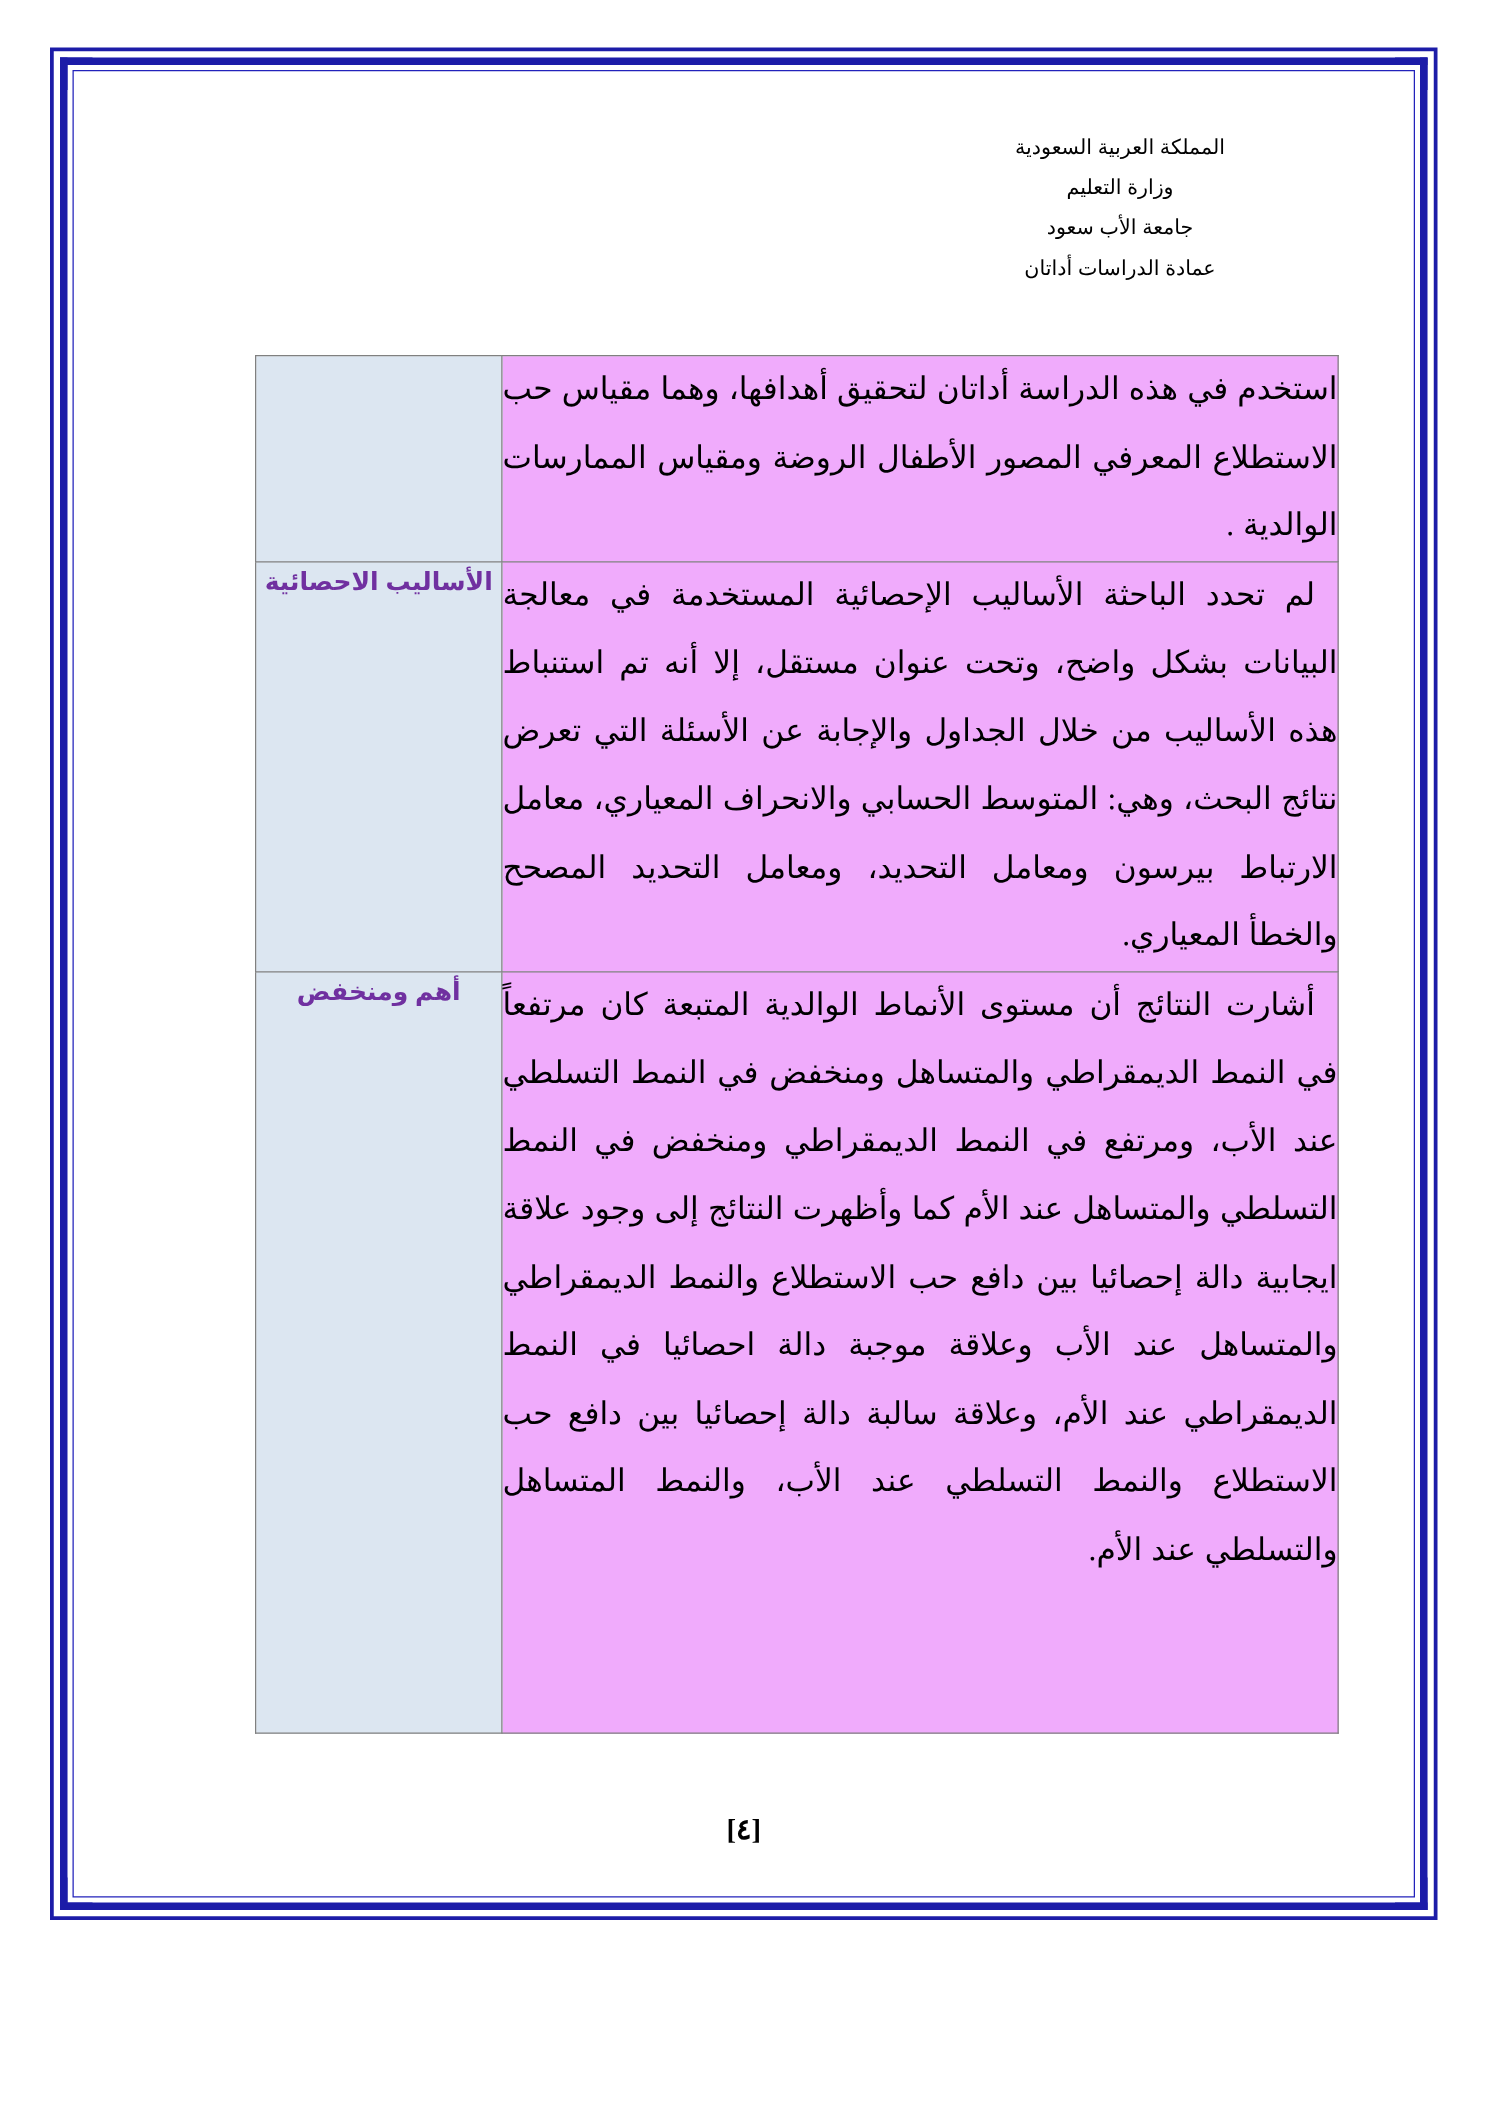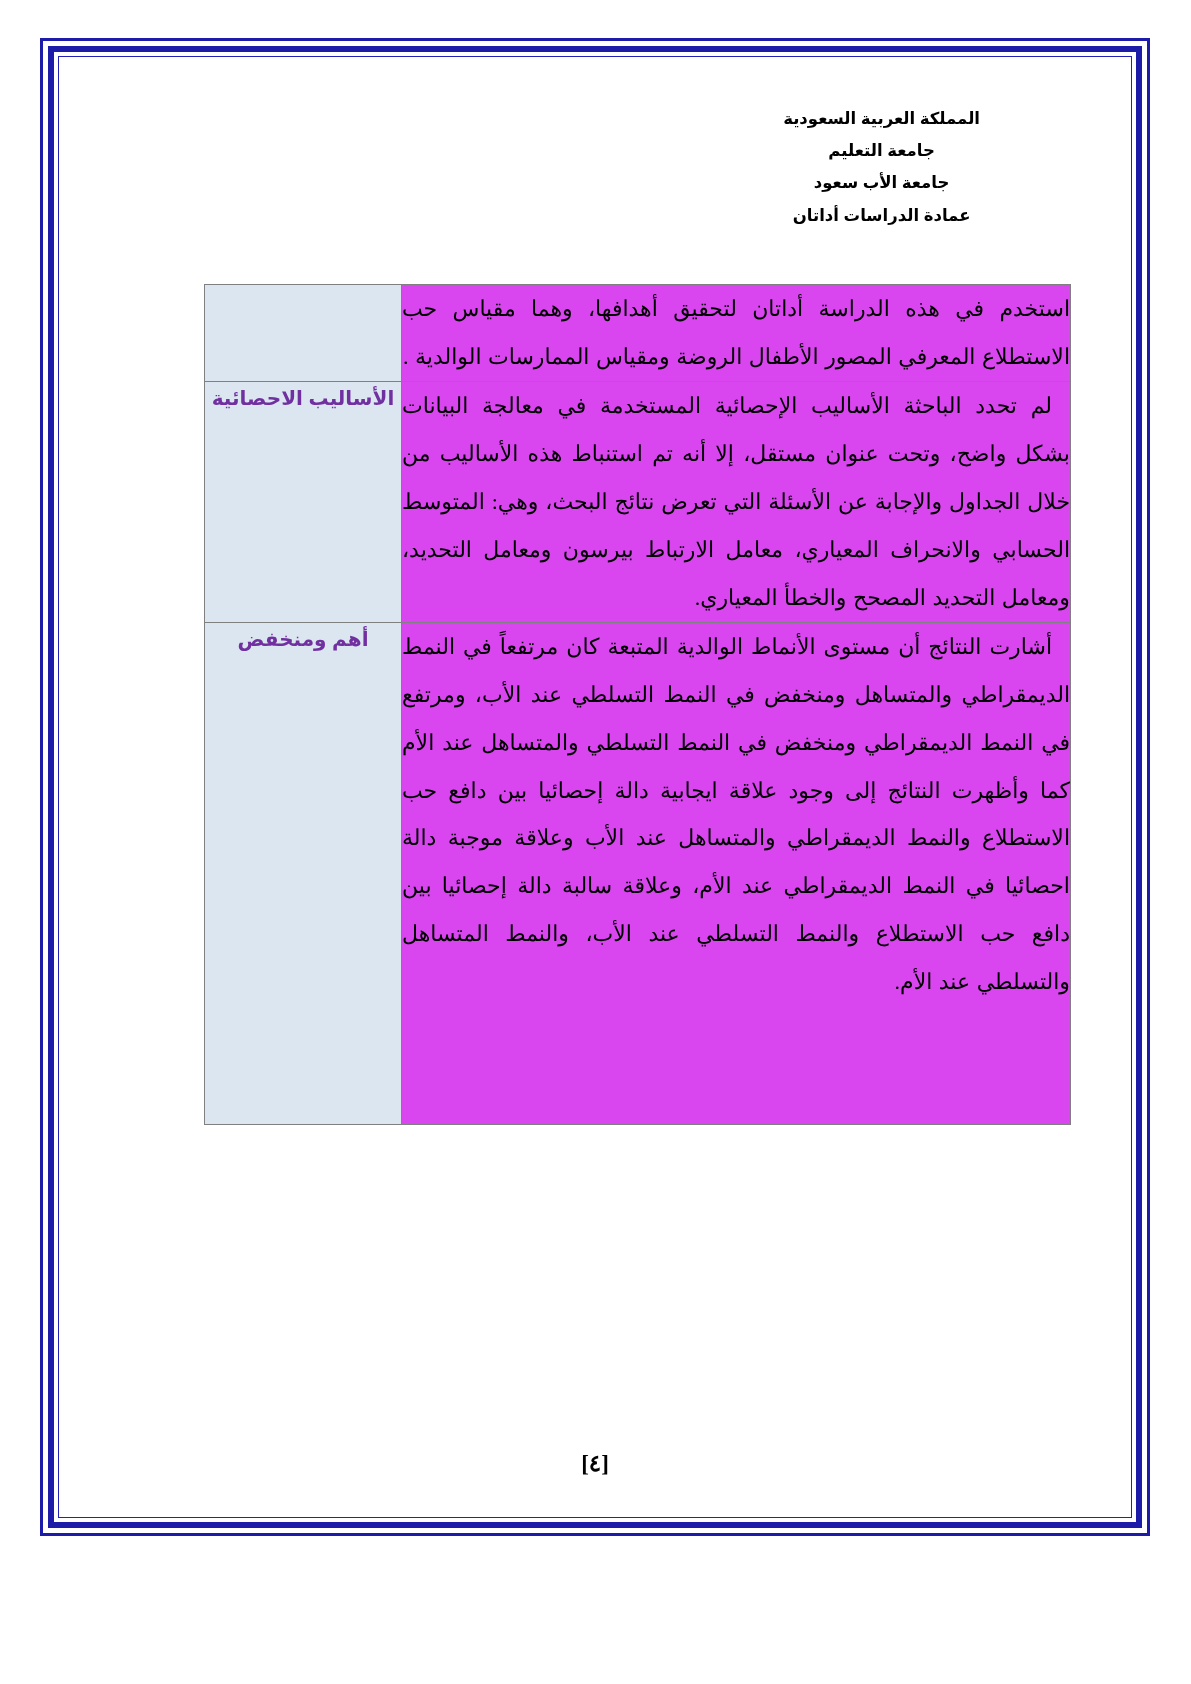--- a/index.html
+++ b/index.html
@@ -66,21 +66,21 @@
 
   
   .doc-header {
     position: absolute;
     right: 130px;
     top: 22px;
     text-align: center;
     line-height: 1.95;
     font-family: "Liberation Sans", "DejaVu Sans", sans-serif;
     font-size: 16.5px;
-    font-weight: 700;
+    font-weight: 400;
     color: #000000;
     letter-spacing: 0px;
   }
   .doc-header .hline { display: block; white-space: nowrap; }
 
   
   .info-table {
     position: absolute;
     right: 39px;
     top: 204px;
@@ -101,24 +101,24 @@
     color: #7030a0;
     font-family: "Liberation Sans", "DejaVu Sans", sans-serif;
     font-weight: 700;
     font-size: 20px;
     line-height: 1.6;
     padding: 6px 4px;
     margin-top: 48px;
   }
   .cell-label.empty { color: transparent; }
   .cell-body {
-    background: #d946ef;
+    background: #f0abfc;
     padding: 12px 14px 12px 16px;
     font-family: "Liberation Serif", "DejaVu Serif", serif;
-    font-size: 22px;
+    font-size: 25px;
     line-height: 2.18;
     text-align: justify;
     text-align-last: right;
     color: #000000;
     word-spacing: 1px;
   }
   .cell-body p {
     margin: 0;
     text-indent: 18px;
   }
@@ -146,21 +146,21 @@
 <div class="page-border-hairline"></div>
 <div class="corner tl"></div>
 <div class="corner tr"></div>
 <div class="corner bl"></div>
 <div class="corner br"></div>
 
 <div class="content">
 
   <div class="doc-header">
     <span class="hline">المملكة العربية السعودية</span>
-    <span class="hline">جامعة التعليم</span>
+    <span class="hline">وزارة التعليم</span>
     <span class="hline">جامعة الأب سعود</span>
     <span class="hline">عمادة الدراسات أداتان</span>
   </div>
 
   <table class="info-table">
     <tbody>
       <tr>
         <td class="cell-body no-indent">
           <p>استخدم في هذه الدراسة أداتان لتحقيق أهدافها، وهما مقياس حب الاستطلاع المعرفي المصور الأطفال الروضة ومقياس الممارسات الوالدية .</p>
         </td>

